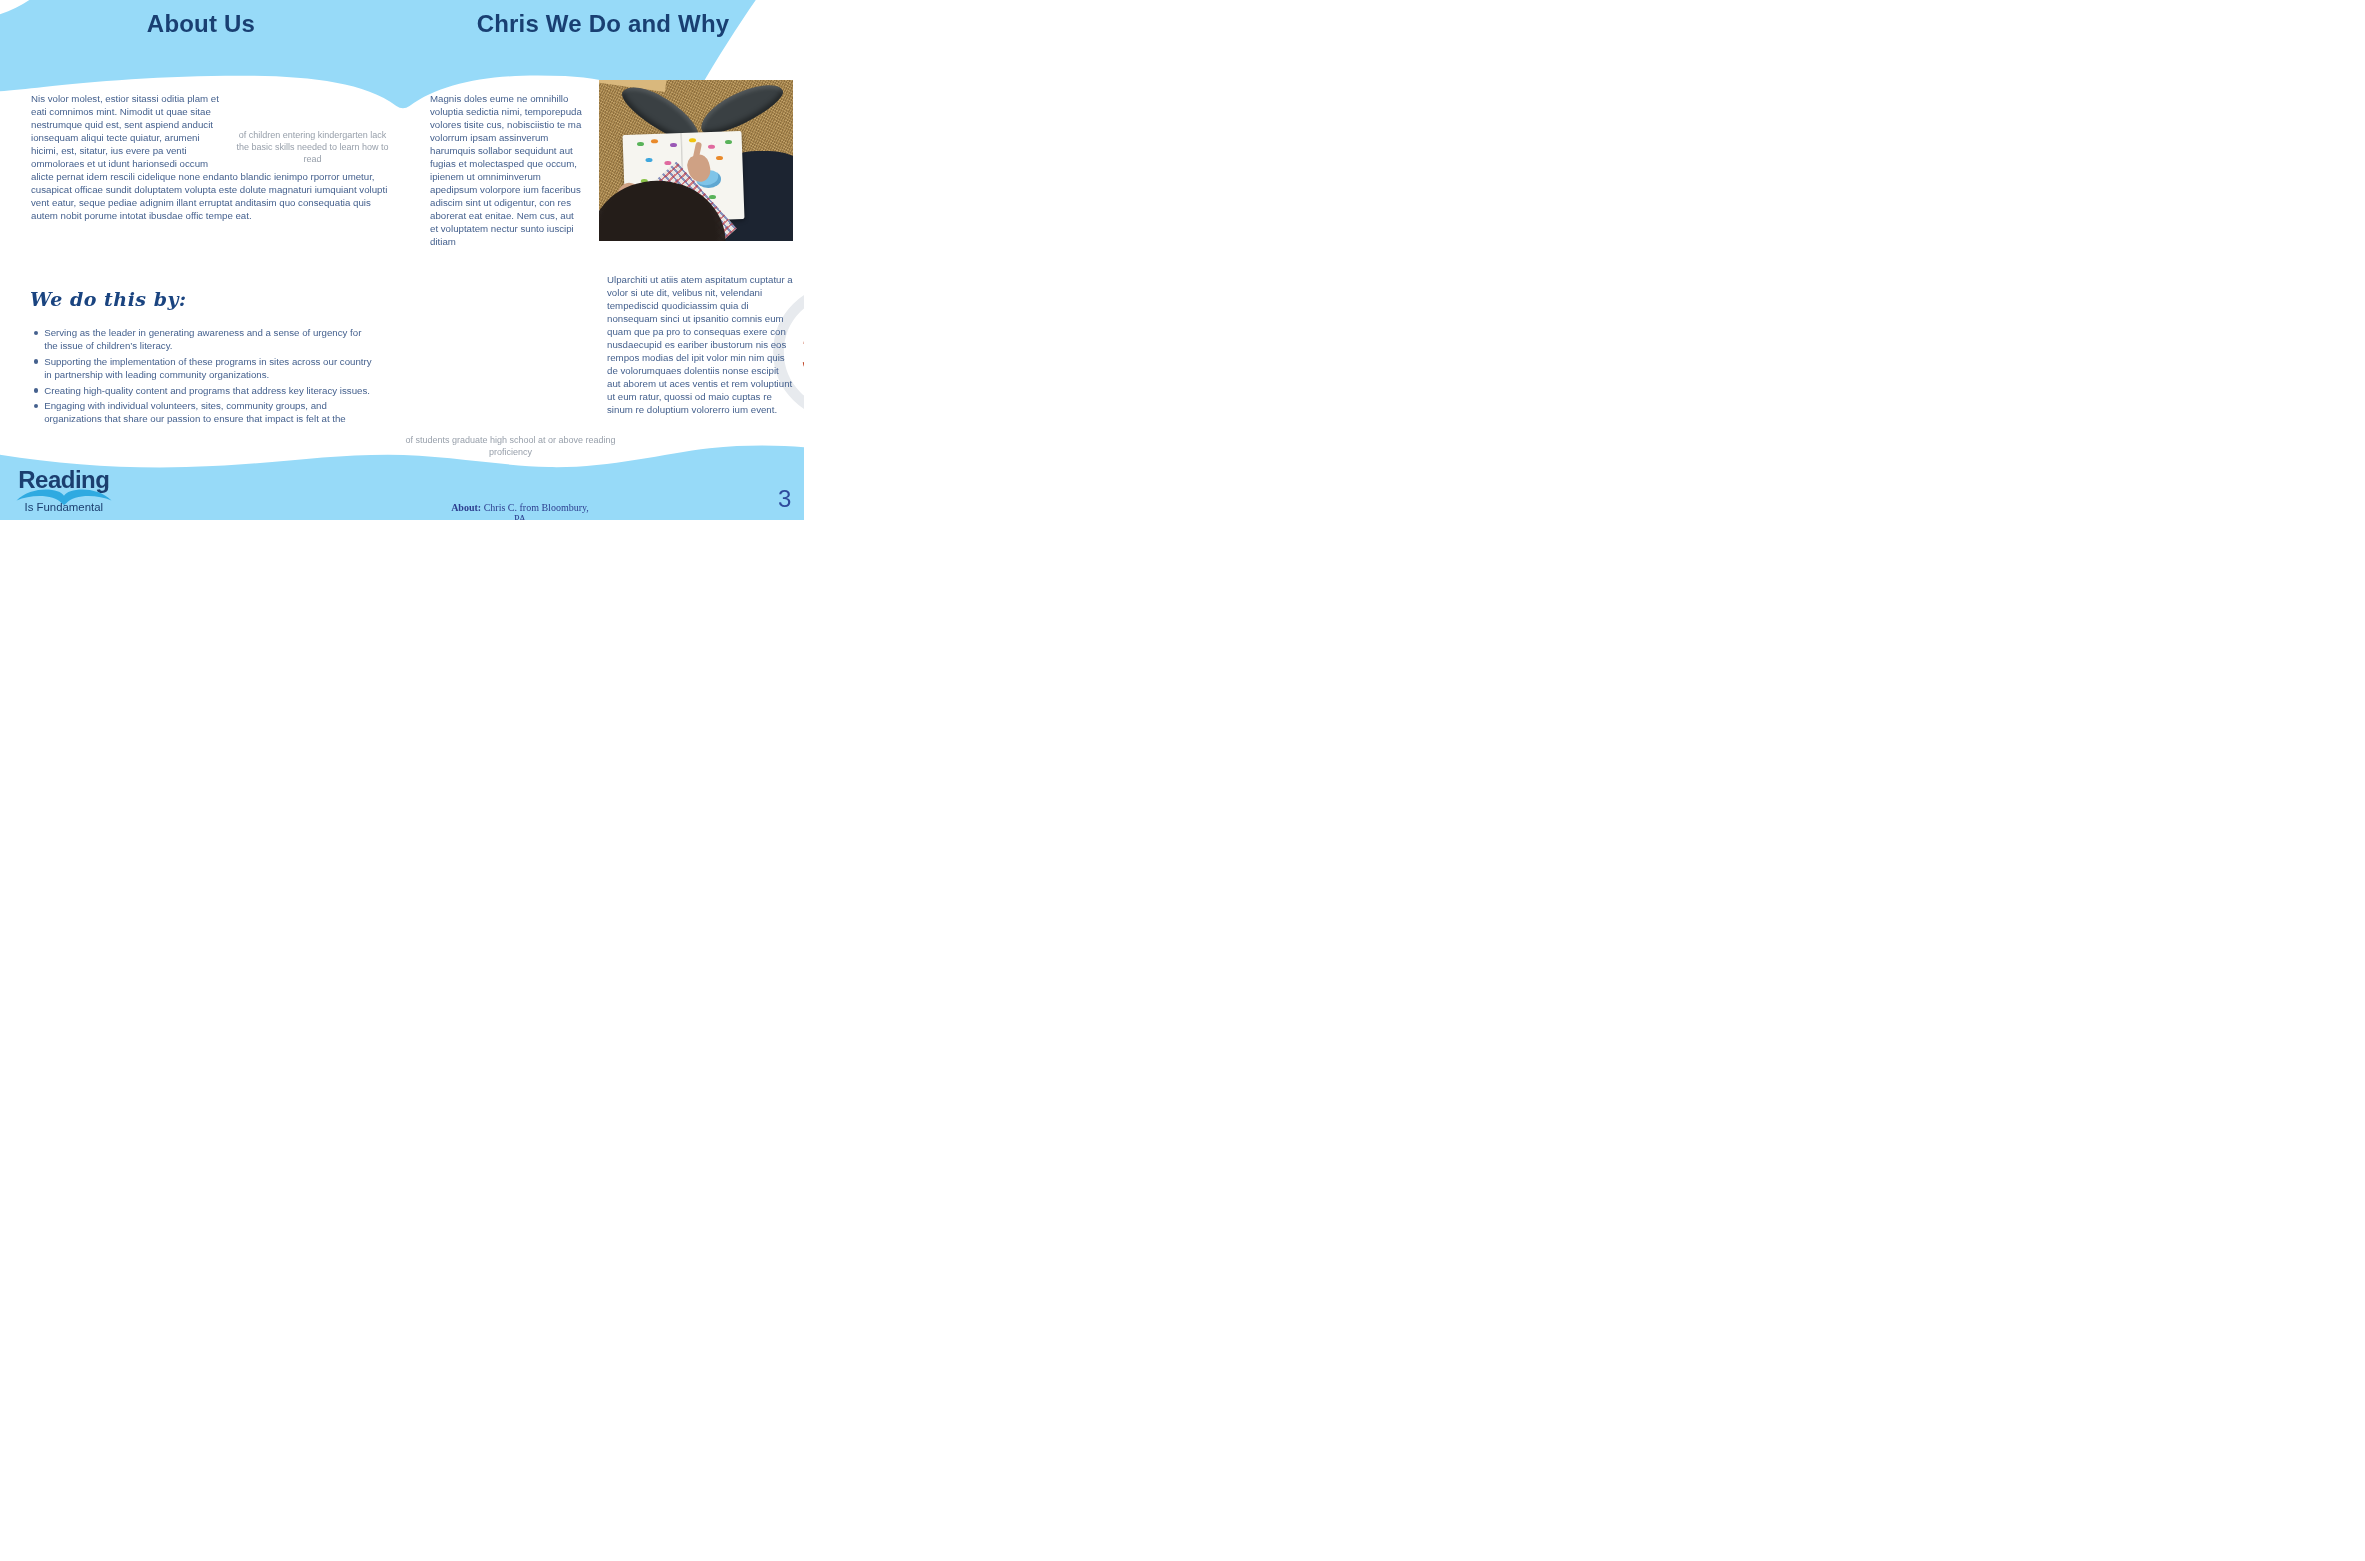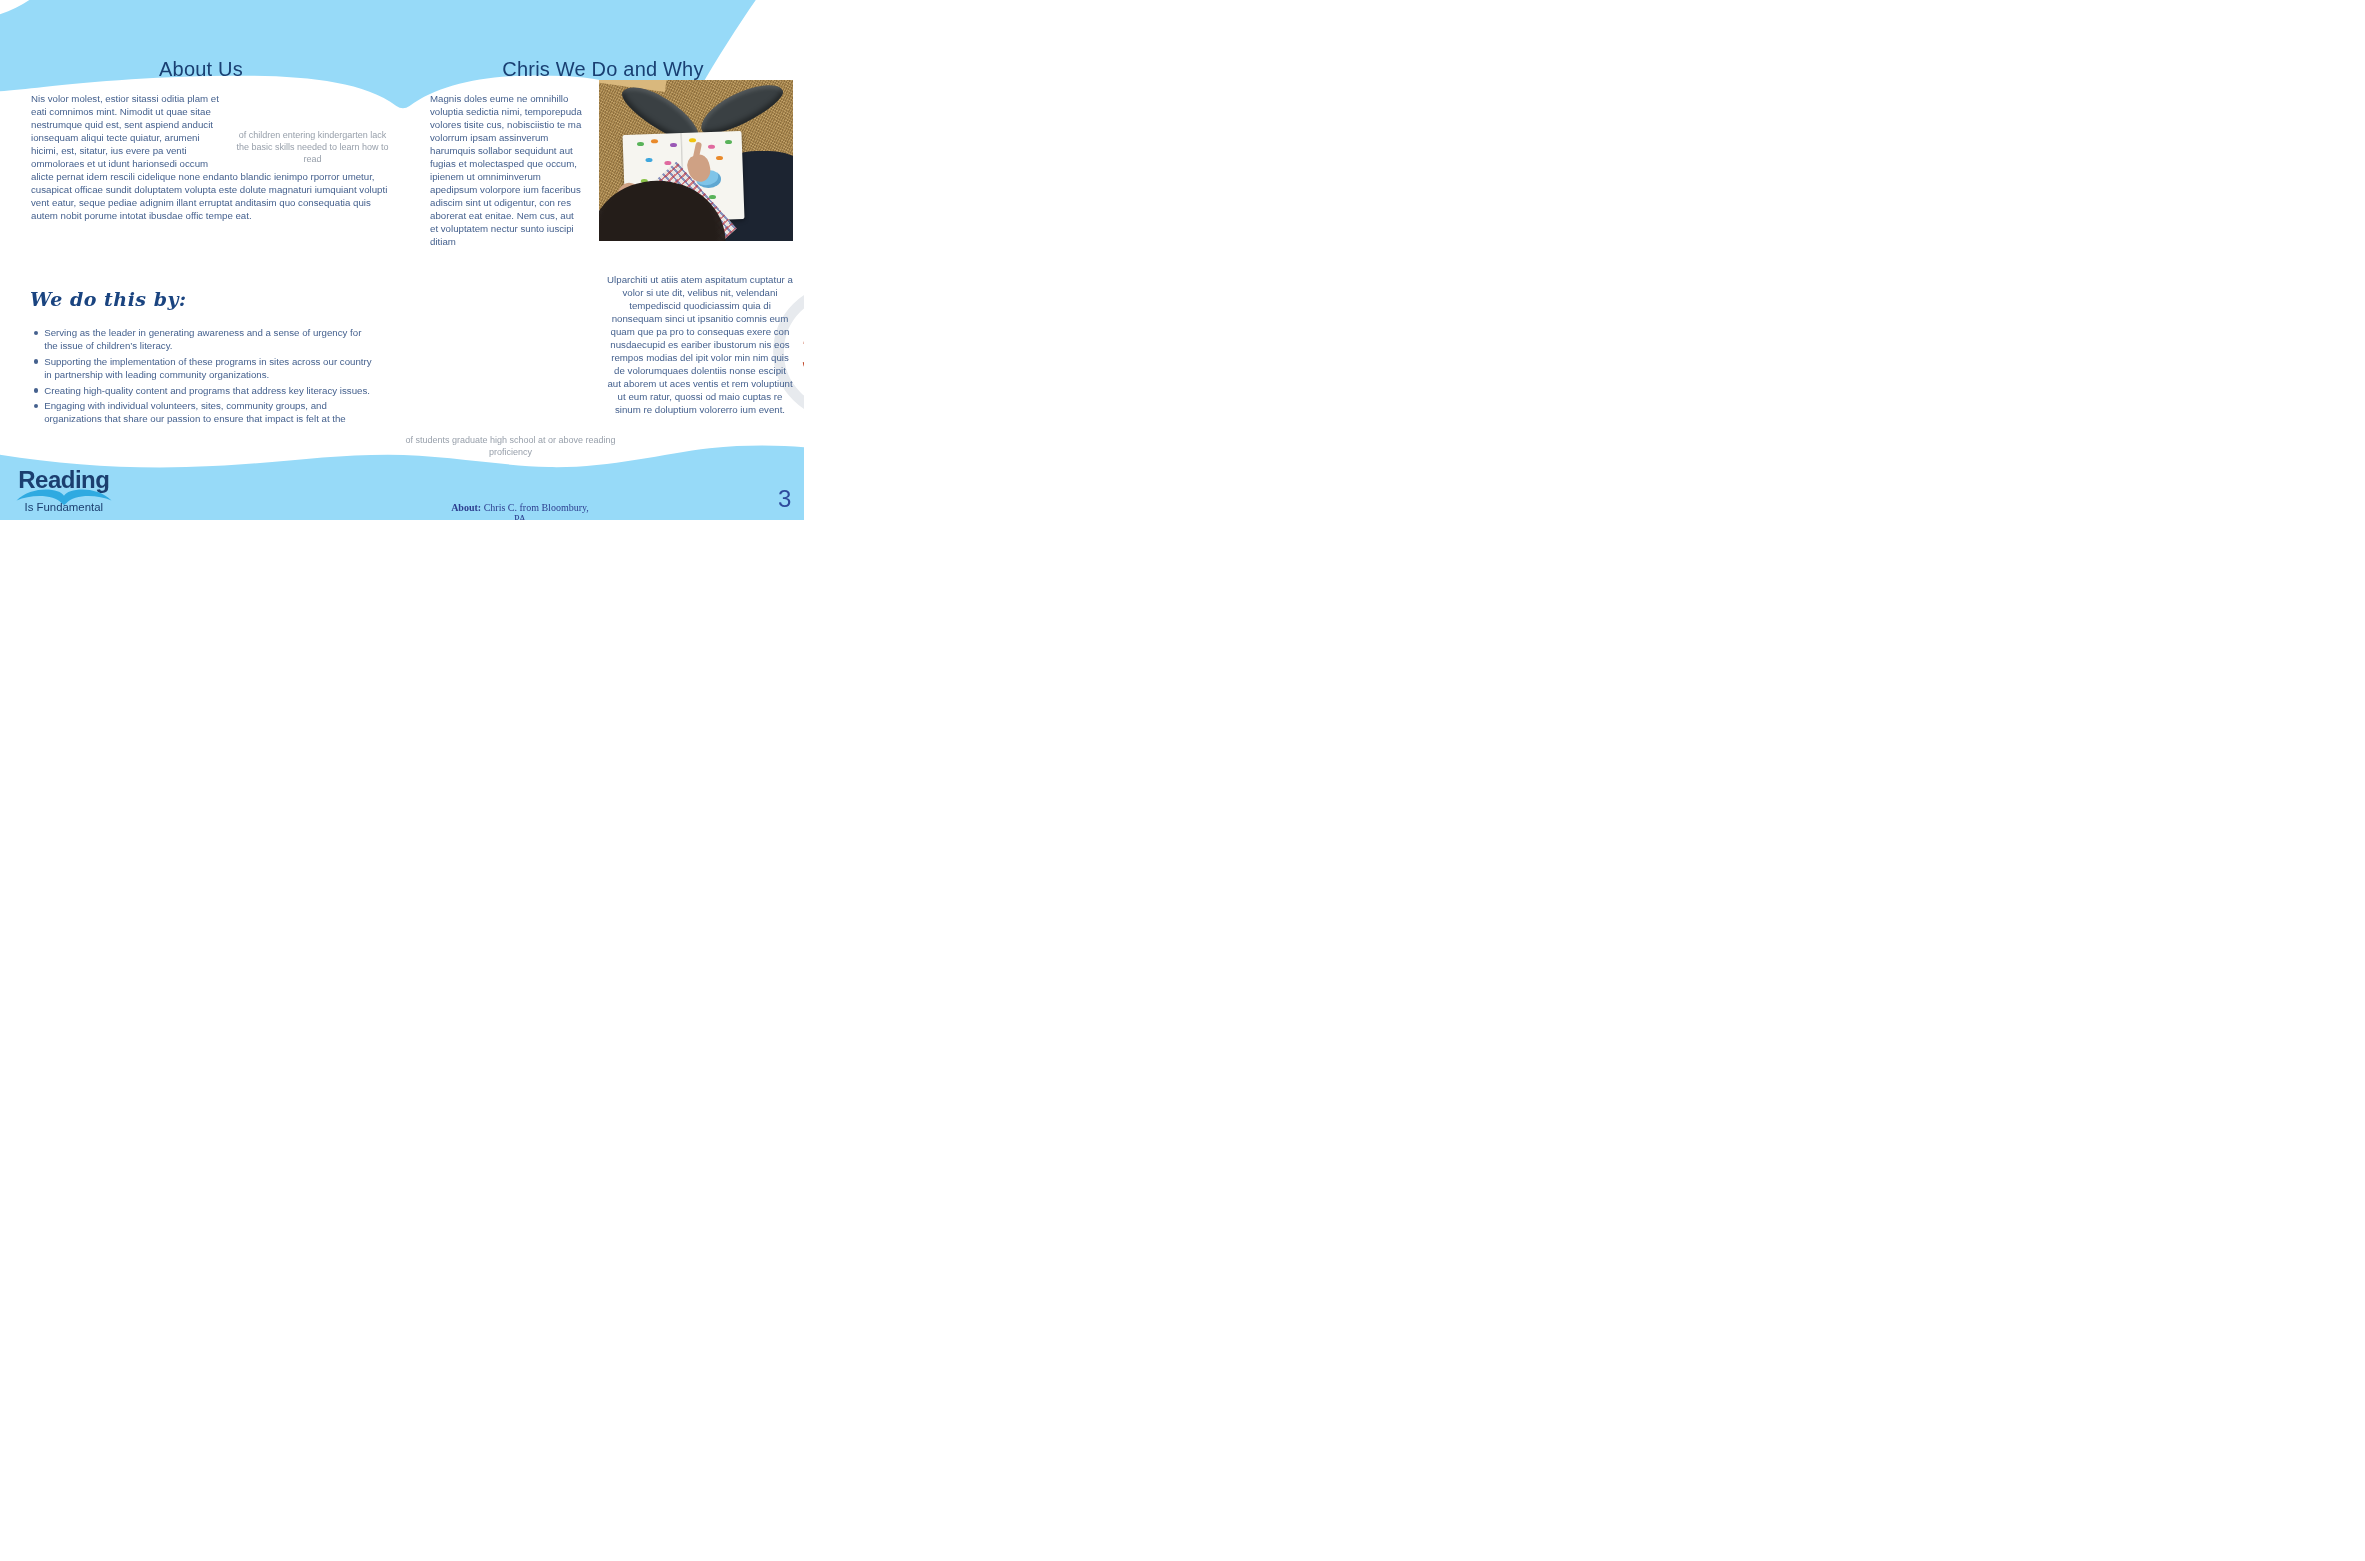--- a/index.html
+++ b/index.html
@@ -3,21 +3,21 @@
 <meta charset="utf-8">
 <style>
   * { margin:0; padding:0; box-sizing:border-box; }
   html,body { width:804px; height:520px; }
   body { position:relative; overflow:hidden; background:#ffffff;
          font-family:"Liberation Sans", sans-serif; }
   .wave { position:absolute; left:0; top:0; width:804px; height:520px; z-index:0; }
   .content { position:absolute; z-index:2; }
 
   
-  .title { color:#193f72; font-weight:400; font-size:20px; letter-spacing:0.2px; text-align:center;margin-top:48px; }
+  .title { color:#193f72; font-weight:700; font-size:24px; letter-spacing:0.2px; text-align:center; }
   #title-left  { left:0;   top:10.4px; width:402px; }
   #title-right { left:402px; top:10.4px; width:402px; }
 
   
   #intro-wrap { left:31px; top:92px; width:360px; color:#45618e; font-size:9.7px; line-height:13px; }
   .stat-float { float:right; width:157px; margin-top:24.6px; margin-left:6.6px; text-align:center; }
   .donut-box { position:relative; width:142px; height:142px; margin:0 auto; }
   .donut-box svg { width:142px; height:142px; display:block; }
   .stat-num { position:absolute; left:0; top:0; width:100%; height:100%;
               display:flex; align-items:center; justify-content:center; }
@@ -33,21 +33,21 @@
 
   
   #bullets { left:31px; top:326px; width:345px; list-style:none; }
   #bullets li { position:relative; padding-left:13.2px; color:#45618e; font-size:9.7px;
                 line-height:13px; margin-bottom:2.8px; }
   #bullets li::before { content:""; position:absolute; left:2.8px; top:4.7px; width:4.3px; height:4.3px;
                         border-radius:50%; background:#45618e; }
 
   
   #mid-col  { left:430px;  top:92px; width:152px; color:#45618e; font-size:9.7px; line-height:13px; }
-  #far-col  { left:607px; top:273px; width:186px; color:#45618e; font-size:9.7px; line-height:13px;text-align:center; }
+  #far-col  { left:607px; top:273px; width:186px; color:#45618e; font-size:9.7px; line-height:13px; }
 
   
   #stat-orange { left:439px; top:281px; }
   #stat-orange-cap { left:403px; top:434px; width:215px; text-align:center;
                      color:#98a0ab; font-size:9px; line-height:12.3px; }
 
   
   #photo { left:599px; top:80px; width:194px; height:161px; overflow:hidden;
            background:
              repeating-linear-gradient(115deg, rgba(60,40,10,.25) 0 0.9px, rgba(0,0,0,0) 0.9px 2.4px),

